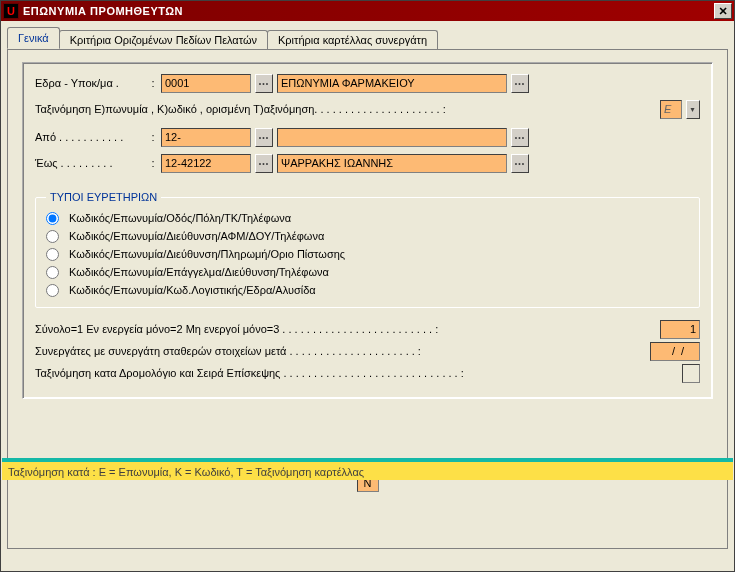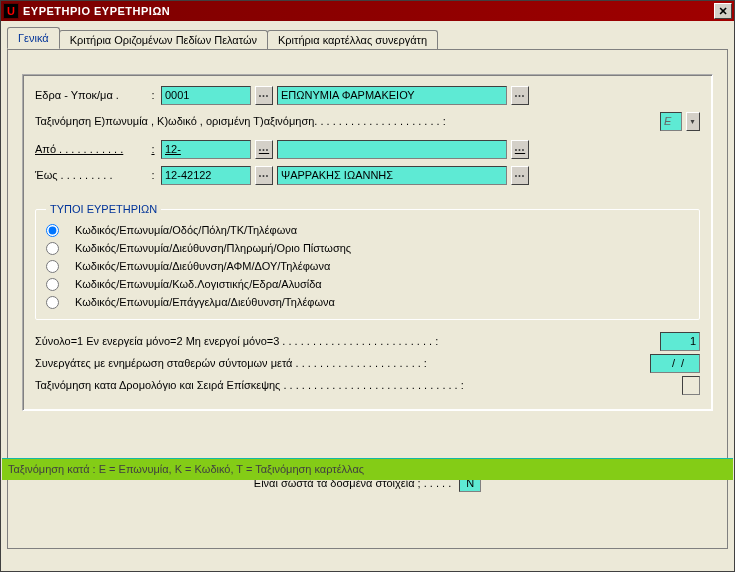--- a/index.html
+++ b/index.html
@@ -40,72 +40,72 @@
     padding: 3px 10px 4px; border:1px solid #808080; border-bottom:none;
     background:#ece9d8; margin-right:0px; position:relative; top:1px;
     border-radius: 3px 3px 0 0;
   }
   .tab.active {
     border-color:#808080; border-bottom:1px solid #ece9d8; top:0; padding-top:4px;
     background:#ece9d8; z-index:2; color:#003399;
   }
   .tab + .tab { margin-left:-1px; }
   .tabpanel {
-    border:1px solid #808080; background:#ece9d8; padding:24px 14px 10px;
+    border:1px solid #808080; background:#ece9d8; padding:12px 14px 10px;
     min-height: 500px; position:relative;
   }
   .innerbox {
     border:1px inset #fff; background:#ece9d8; padding:10px 12px 14px;
     box-shadow: inset 1px 1px 0 #808080, inset -1px -1px 0 #fff;
   }
   .row { display:flex; align-items:center; margin-bottom:6px; gap:4px; height:20px; }
   .textbox {
-    background:#5eead4; border:1px solid #808080; border-top-color:#404040; border-left-color:#404040;
+    background:#fdba74; border:1px solid #808080; border-top-color:#404040; border-left-color:#404040;
     height:19px; padding:2px 3px; font-size:11px; color:#000;
   }
   .textbox.gray { background:#ece9d8; }
   .combo-btn {
     width:18px; height:19px; background:#d4d0c8;
     border:1px solid #fff; border-right-color:#404040; border-bottom-color:#404040;
     display:flex; align-items:center; justify-content:center;
     font-size:7px; letter-spacing:1px; color:#404040;
   }
   .colon { width:8px; text-align:center; }
   .smallbox { width:22px; }
   fieldset.types {
     border:1px solid #808080; border-radius:2px; padding:6px 10px 8px; margin:18px 0 10px;
     border-left-color:#fff; border-top-color:#fff;
     border:1px groove #fff;
   }
   fieldset.types legend { color:#003399; padding:0 4px; }
-  .radio-row { display:flex; align-items:center; height:18px; gap:12px; }
+  .radio-row { display:flex; align-items:center; height:18px; gap:6px; }
   input[type=radio] { margin:0 4px 0 0; }
   .fillrow { display:flex; align-items:center; height:22px; }
   .confirm-row {
     position:absolute; left:0; right:0; bottom:56px;
     display:flex; align-items:center; justify-content:center; gap:8px;
   }
   .statusbar {
     position:absolute; left:1px; right:1px; bottom:1px; height:22px;
-    border-top:1px solid #14b8a6; padding:4px 6px; background:#84cc16;
+    border-top:4px solid #14b8a6; padding:4px 6px; background:#fde047;
     color:#404040;
   }
   .field-edra1 { width:90px; }
   .field-edra2 { width:230px; }
   .field-apo1 { width:90px; }
   .field-apo2 { width:230px; }
   .label-col { flex:0 0 110px; }
 </style>
 </head>
 <body>
 
 <div class="window">
   <div class="titlebar">
     <div class="icon-slot">U</div>
-    <div class="title">ΕΥΡΕΤΗΡΙΟ ΕΥΡΕΤΗΡΙΩΝ</div>
+    <div class="title">ΕΠΩΝΥΜΙΑ ΠΡΟΜΗΘΕΥΤΩΝ</div>
     <div class="close-btn">
       <span>✕</span>
     </div>
   </div>
 
   <div style="position:relative; height:460px;">
     <div class="client">
       <div class="tabs">
         <div class="tab active">Γενικά</div>
         <div class="tab">Κριτήρια Οριζομένων Πεδίων Πελατών</div>
@@ -129,21 +129,21 @@
 
           <div class="row" style="">
             <span style="flex:0 0 auto;">Ταξινόμηση Ε)πωνυμία , Κ)ωδικό , ορισμένη Τ)αξινόμηση. . . . . . . . . . . . . . . . . . . . . :</span>
             <div style="flex:1"></div>
             <input class="textbox smallbox" style="color: rgb(102, 102, 102); font-style: italic;" value="Ε">
             <div class="combo-btn" style="width:14px">
                 <span style="font-size:8px;">▾</span>
               </div>
           </div>
 
-          <div class="row" style="margin-top:8px;text-decoration:underline;">
+          <div class="row" style="margin-top:8px;">
             <span class="label-col">Από . . . . . . . . . . .</span>
             <span class="colon">:</span>
             <input class="textbox field-apo1" value="12-" style="">
             <div class="combo-btn">
                 <span>•••</span>
               </div>
             <input class="textbox field-apo2" value="" style="">
             <div class="combo-btn">
                 <span>•••</span>
               </div>
@@ -163,56 +163,55 @@
           </div>
 
           <fieldset class="types">
             <legend>ΤΥΠΟΙ ΕΥΡΕΤΗΡΙΩΝ</legend>
             <div class="radio-row">
                 <input type="radio" name="dt" checked="" style="">
                 <span>Κωδικός/Επωνυμία/Οδός/Πόλη/ΤΚ/Τηλέφωνα</span>
               </div>
             <div class="radio-row">
                 <input type="radio" name="dt" style="">
+                <span>Κωδικός/Επωνυμία/Διεύθυνση/ΑΦΜ/ΔΟΥ/Τηλέφωνα</span>
+              </div>
+            <div class="radio-row">
+                <input type="radio" name="dt" style="">
                 <span>Κωδικός/Επωνυμία/Διεύθυνση/Πληρωμή/Οριο Πίστωσης</span>
               </div>
             <div class="radio-row">
                 <input type="radio" name="dt" style="">
-                <span>Κωδικός/Επωνυμία/Διεύθυνση/ΑΦΜ/ΔΟΥ/Τηλέφωνα</span>
+                <span>Κωδικός/Επωνυμία/Επάγγελμα/Διεύθυνση/Τηλέφωνα</span>
               </div>
             <div class="radio-row">
                 <input type="radio" name="dt" style="">
                 <span>Κωδικός/Επωνυμία/Κωδ.Λογιστικής/Εδρα/Αλυσίδα</span>
-              </div>
-            <div class="radio-row">
-                <input type="radio" name="dt" style="">
-                <span>Κωδικός/Επωνυμία/Επάγγελμα/Διεύθυνση/Τηλέφωνα</span>
               </div>
           </fieldset>
 
           <div class="fillrow">
             <span>Σύνολο=1  Εν ενεργεία μόνο=2  Μη ενεργοί μόνο=3 . . . . . . . . . . . . . . . . . . . . . . . . .   :</span>
             <div style="flex:1"></div>
             <input class="textbox" style="width: 40px; text-align: right;" value="1">
           </div>
           <div class="fillrow">
-            <span>Συνεργάτες με ενημέρωση σταθερών σύντομων μετά . . . . . . . . . . . . . . . . . . . . .  :</span>
+            <span>Συνεργάτες με συνεργάτη σταθερών στοιχείων μετά . . . . . . . . . . . . . . . . . . . . .  :</span>
             <div style="flex:1"></div>
             <input class="textbox" style="width: 50px; text-align: center;" value="  /  /">
           </div>
           <div class="fillrow">
             <span>Ταξινόμηση κατα Δρομολόγιο και Σειρά Επίσκεψης . . . . . . . . . . . . . . . . . . . . . . . . . . . . .  :</span>
             <div style="flex:1"></div>
             <input class="textbox gray" style="width: 18px;" readonly="" value="">
           </div>
 
         </div>
 
         <div class="confirm-row">
-          <span>Είναι σωστά τα δοσμένα στοιχεία ; . . . . .</span>
           <input class="textbox" style="width: 22px; text-align: center;" value="Ν">
         </div>
 
       </div>
     </div>
 
     <div class="statusbar">
       <span>Ταξινόμηση κατά : Ε = Επωνυμία, Κ = Κωδικό,   Τ = Ταξινόμηση καρτέλλας</span>
     </div>
   </div>

